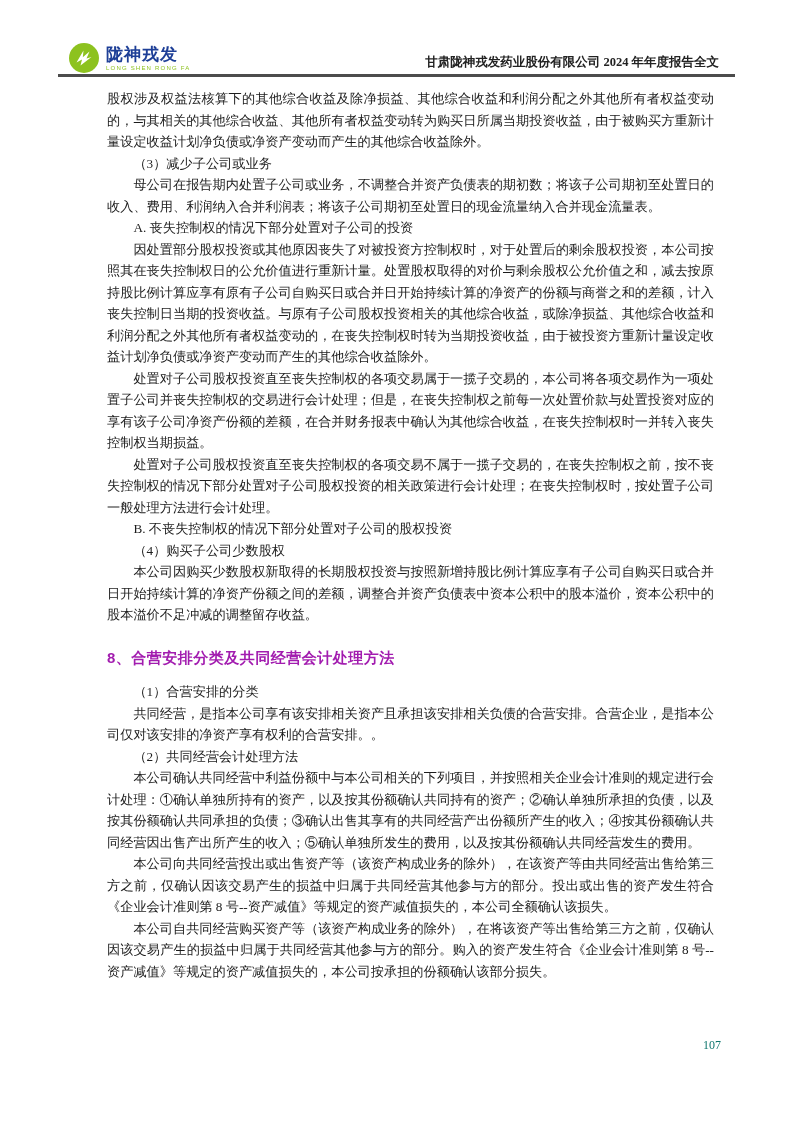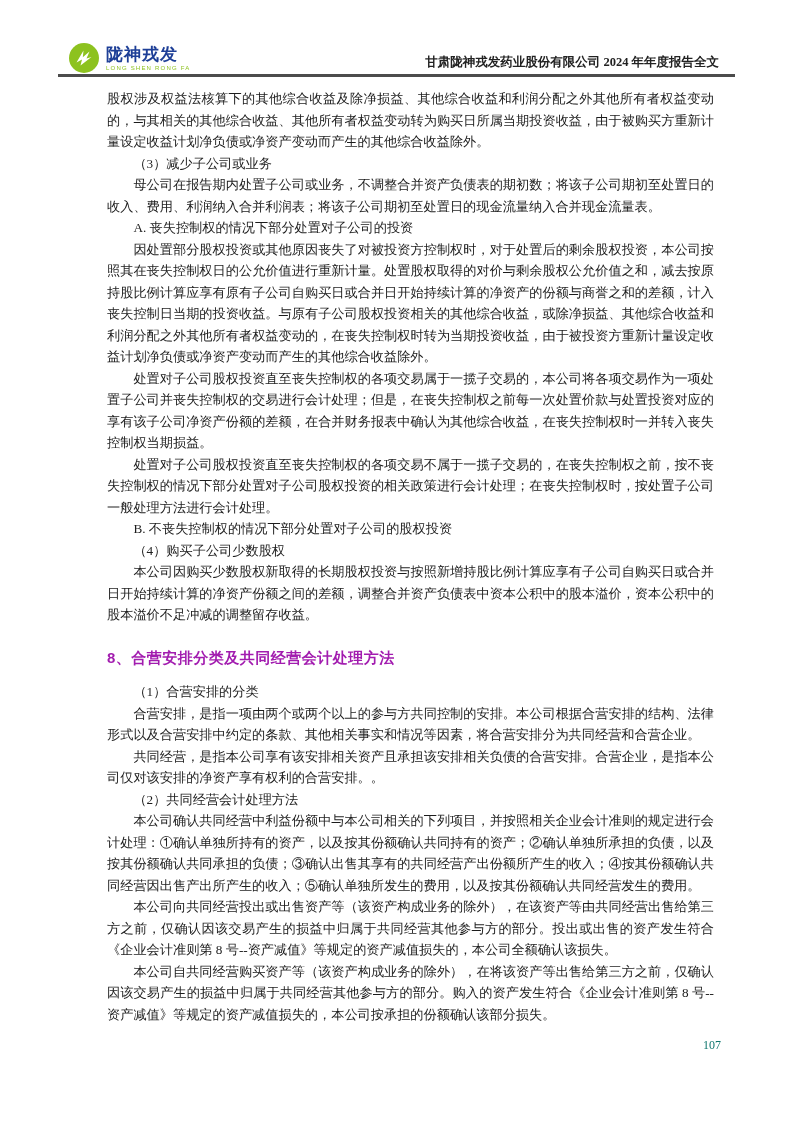--- a/index.html
+++ b/index.html
@@ -120,21 +120,20 @@
       <p class="indent">母公司在报告期内处置子公司或业务，不调整合并资产负债表的期初数；将该子公司期初至处置日的收入、费用、利润纳入合并利润表；将该子公司期初至处置日的现金流量纳入合并现金流量表。</p>
       <p class="indent">A. 丧失控制权的情况下部分处置对子公司的投资</p>
       <p class="indent">因处置部分股权投资或其他原因丧失了对被投资方控制权时，对于处置后的剩余股权投资，本公司按照其在丧失控制权日的公允价值进行重新计量。处置股权取得的对价与剩余股权公允价值之和，减去按原持股比例计算应享有原有子公司自购买日或合并日开始持续计算的净资产的份额与商誉之和的差额，计入丧失控制日当期的投资收益。与原有子公司股权投资相关的其他综合收益，或除净损益、其他综合收益和利润分配之外其他所有者权益变动的，在丧失控制权时转为当期投资收益，由于被投资方重新计量设定收益计划净负债或净资产变动而产生的其他综合收益除外。</p>
       <p class="indent">处置对子公司股权投资直至丧失控制权的各项交易属于一揽子交易的，本公司将各项交易作为一项处置子公司并丧失控制权的交易进行会计处理；但是，在丧失控制权之前每一次处置价款与处置投资对应的享有该子公司净资产份额的差额，在合并财务报表中确认为其他综合收益，在丧失控制权时一并转入丧失控制权当期损益。</p>
       <p class="indent">处置对子公司股权投资直至丧失控制权的各项交易不属于一揽子交易的，在丧失控制权之前，按不丧失控制权的情况下部分处置对子公司股权投资的相关政策进行会计处理；在丧失控制权时，按处置子公司一般处理方法进行会计处理。</p>
       <p class="indent">B. 不丧失控制权的情况下部分处置对子公司的股权投资</p>
       <p class="indent">（4）购买子公司少数股权</p>
       <p class="indent">本公司因购买少数股权新取得的长期股权投资与按照新增持股比例计算应享有子公司自购买日或合并日开始持续计算的净资产份额之间的差额，调整合并资产负债表中资本公积中的股本溢价，资本公积中的股本溢价不足冲减的调整留存收益。</p>
       <h2 class="section-heading">8、合营安排分类及共同经营会计处理方法</h2>
       <p class="indent">（1）合营安排的分类</p>
-      <p class="indent">合营安排，是指一项由两个或两个以上的参与方共同控制的安排。本公司根据合营安排的结构、法律形式以及合营安排中约定的条款、其他相关事实和情况等因素，将合营安排分为共同经营和合营企业。</p>
       <p class="indent">共同经营，是指本公司享有该安排相关资产且承担该安排相关负债的合营安排。合营企业，是指本公司仅对该安排的净资产享有权利的合营安排。。</p>
       <p class="indent">（2）共同经营会计处理方法</p>
       <p class="indent">本公司确认共同经营中利益份额中与本公司相关的下列项目，并按照相关企业会计准则的规定进行会计处理：①确认单独所持有的资产，以及按其份额确认共同持有的资产；②确认单独所承担的负债，以及按其份额确认共同承担的负债；③确认出售其享有的共同经营产出份额所产生的收入；④按其份额确认共同经营因出售产出所产生的收入；⑤确认单独所发生的费用，以及按其份额确认共同经营发生的费用。</p>
       <p class="indent">本公司向共同经营投出或出售资产等（该资产构成业务的除外），在该资产等由共同经营出售给第三方之前，仅确认因该交易产生的损益中归属于共同经营其他参与方的部分。投出或出售的资产发生符合《企业会计准则第 8 号--资产减值》等规定的资产减值损失的，本公司全额确认该损失。</p>
       <p class="indent">本公司自共同经营购买资产等（该资产构成业务的除外），在将该资产等出售给第三方之前，仅确认因该交易产生的损益中归属于共同经营其他参与方的部分。购入的资产发生符合《企业会计准则第 8 号--资产减值》等规定的资产减值损失的，本公司按承担的份额确认该部分损失。</p>
     </div>
 
   <div class="page-number">107</div>
 
 </div>

